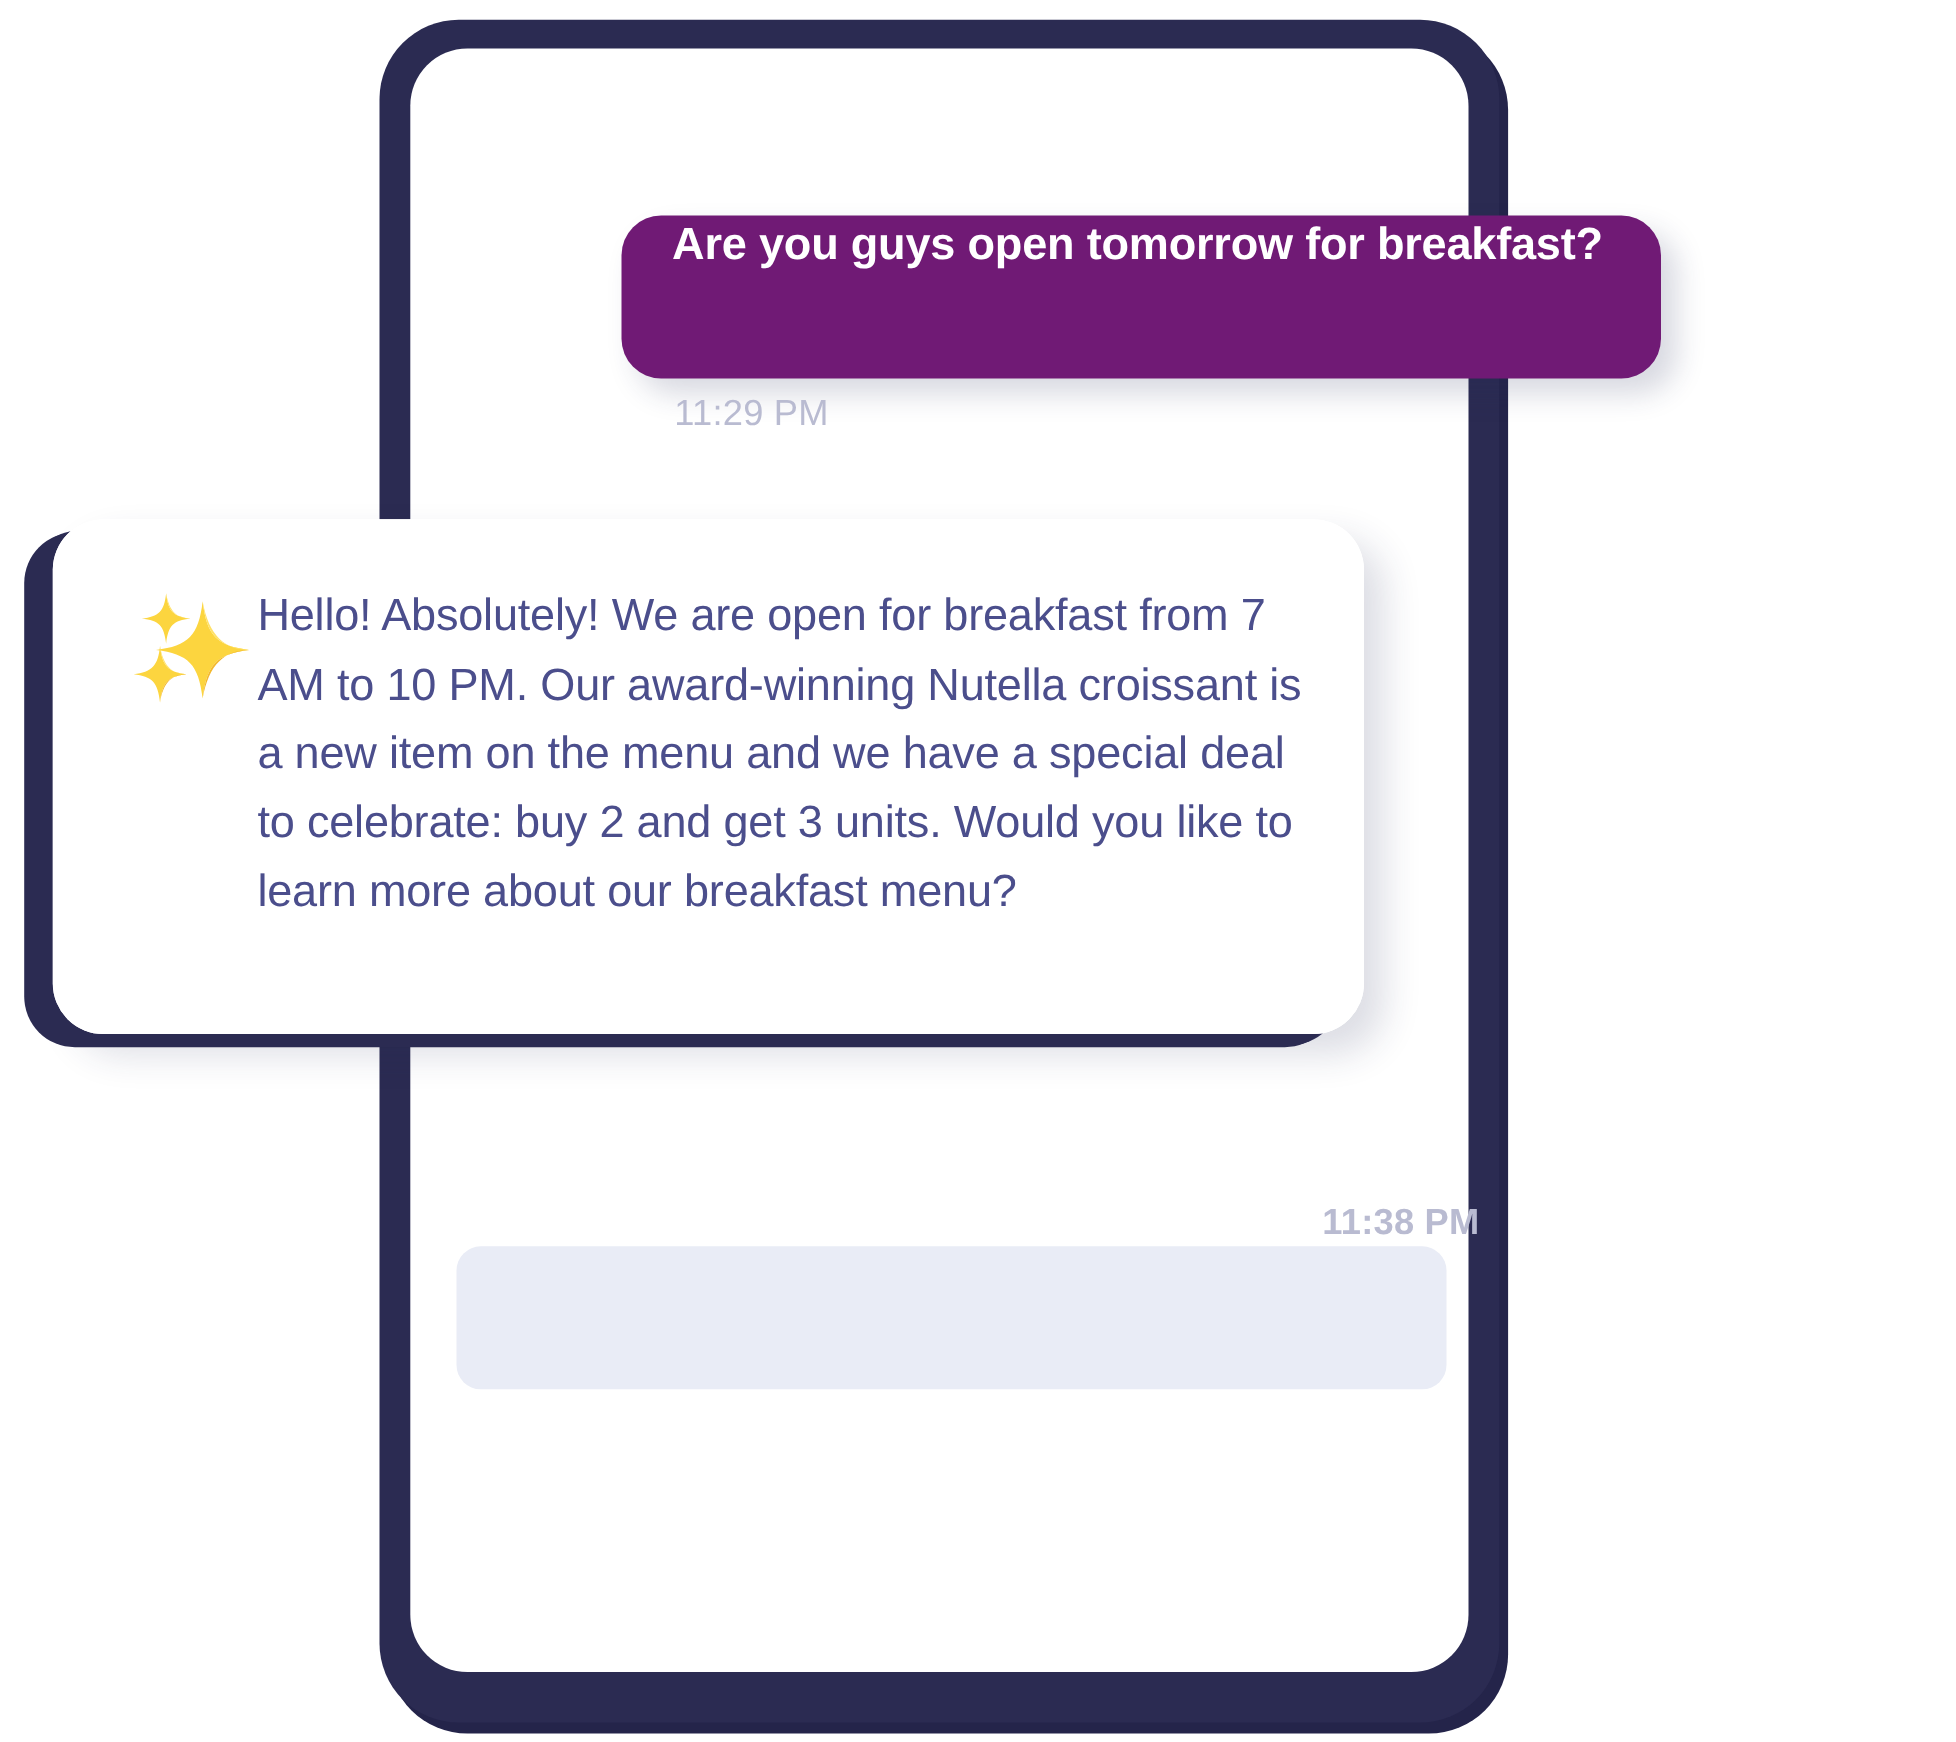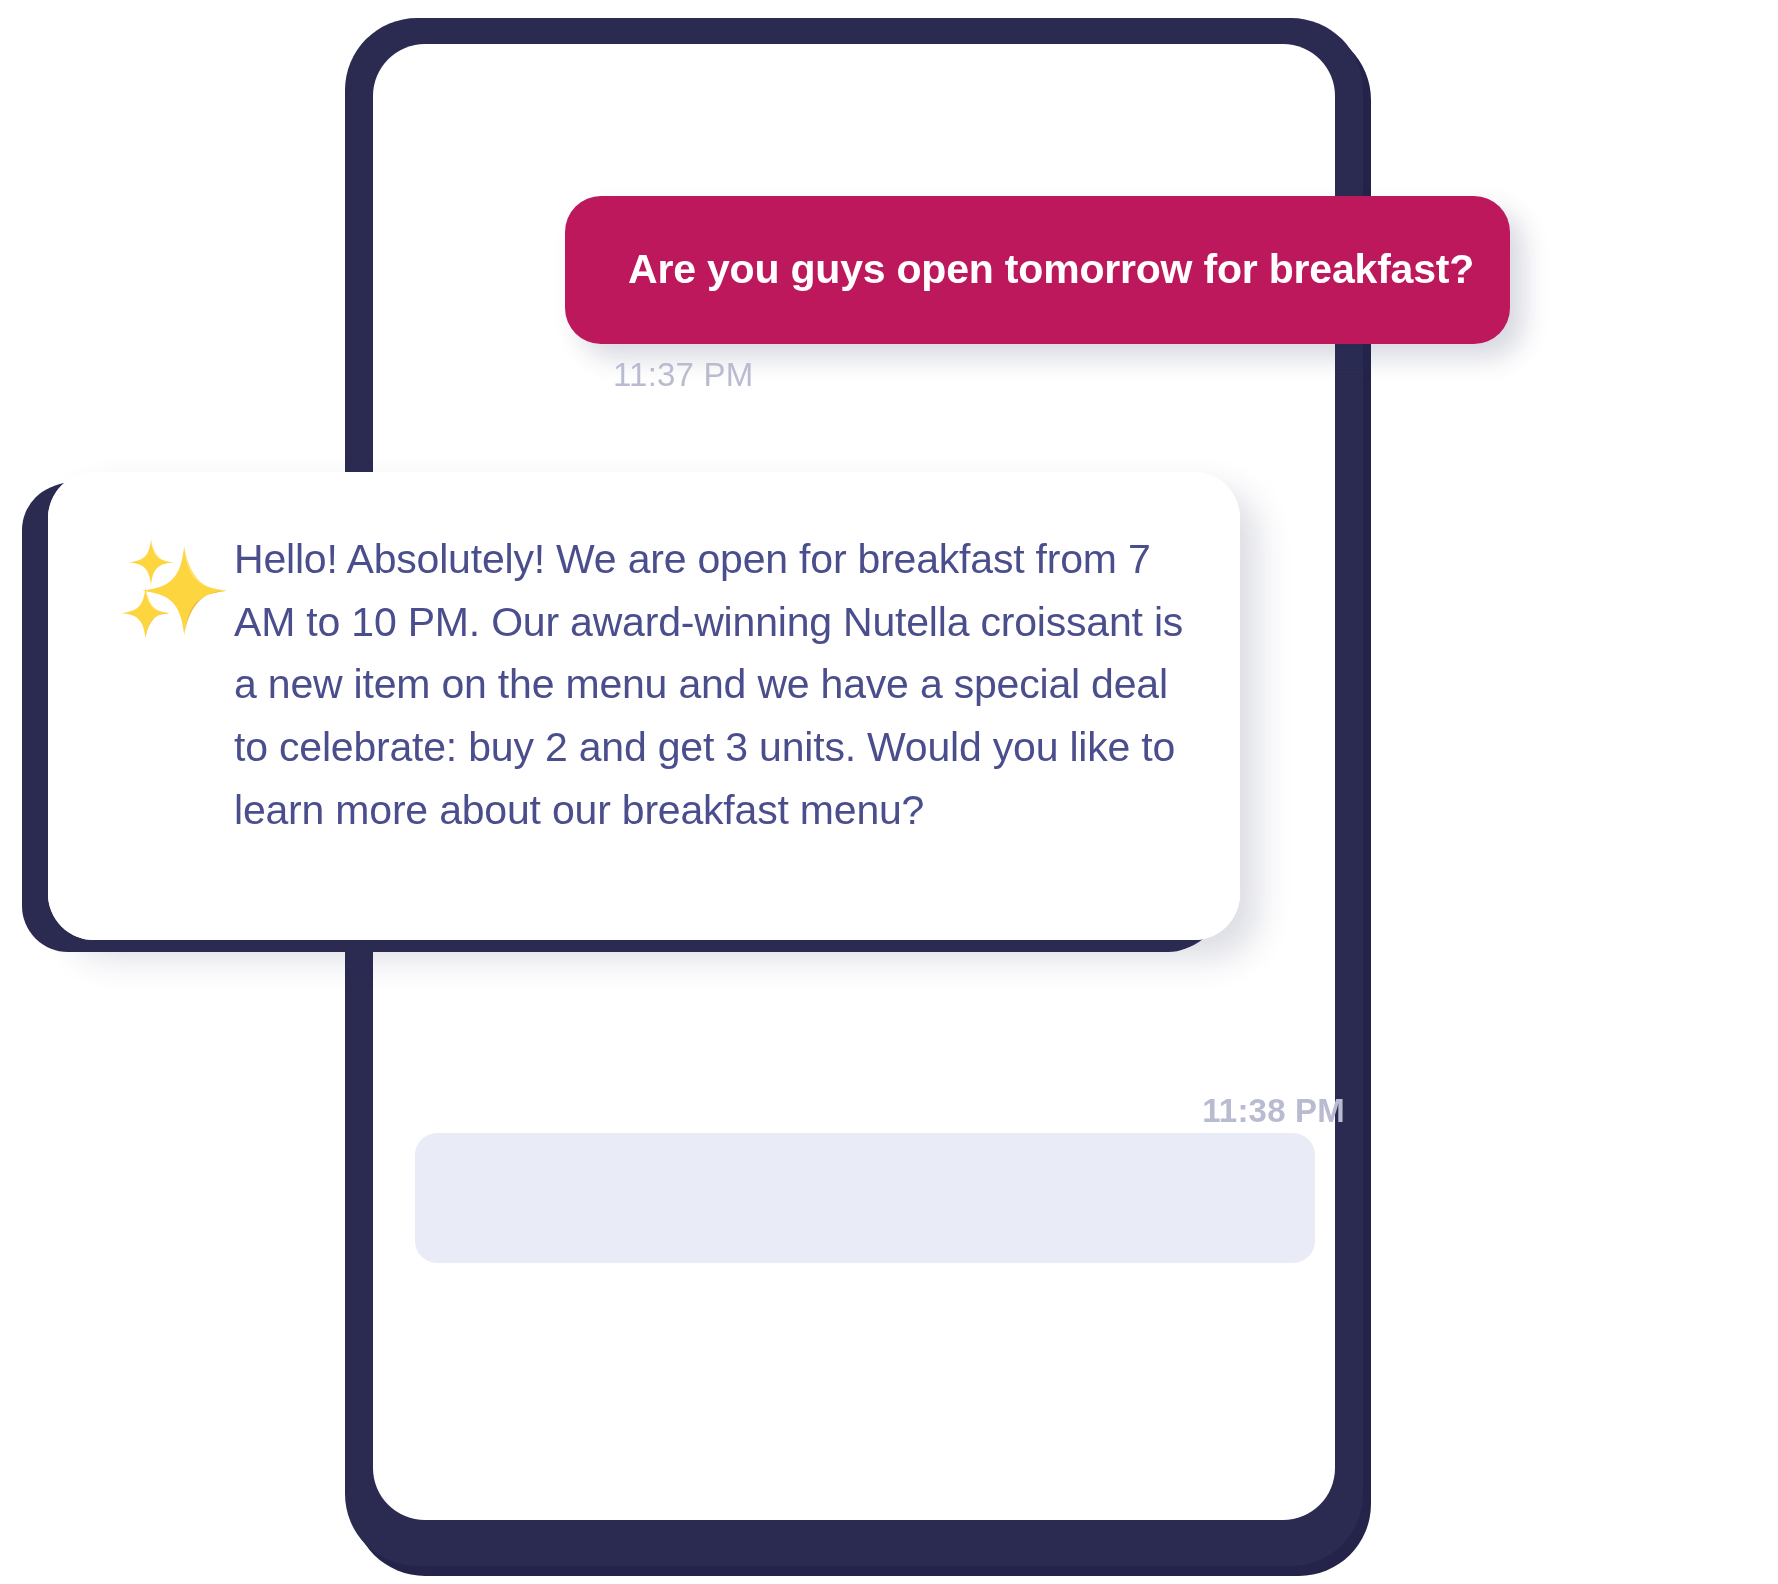--- a/index.html
+++ b/index.html
@@ -42,26 +42,25 @@
   #outgoing-row {
     position: absolute;
     left: 565px;
     top: 196px;
     width: 945px;
     height: 148px;
   }
   #outgoing-bubble {
     position: absolute;
     inset: 0;
-    background: #be185d;
+    background: #701a75;
     border-radius: 36px;
     box-shadow: 14px 14px 26px rgba(40, 45, 90, .18);
     display: flex;
-    align-items: center;
-    padding: 0 63px;
+    padding: 0 46px;
     box-sizing: border-box;
   }
   #outgoing-text {
     color: #ffffff;
     font-size: 41px;
     font-weight: 700;
     letter-spacing: -0.2px;
     line-height: 1.25;
     white-space: nowrap;
   }
@@ -157,21 +156,21 @@
 
 <div id="phone-frame">
   <div id="phone-screen"></div>
 </div>
 
 <div id="outgoing-row">
   <div id="outgoing-bubble">
     <span id="outgoing-text">Are you guys open tomorrow for breakfast?</span>
   </div>
 </div>
-<div id="outgoing-time">11:37 PM</div>
+<div id="outgoing-time">11:29 PM</div>
 
 <div id="incoming-card">
   <div id="incoming-inner">
     <span id="sparkles-icon">
       <svg width="118" height="118" viewBox="0 0 128 128" aria-hidden="true">
 
         <path d="M74 18 C78 52 88 62 120 66 C88 70 78 80 74 114 C70 80 60 70 28 66 C60 62 70 52 74 18 Z" fill="#fcd53f"></path>
         <path d="M74 18 C78 52 88 62 120 66 C96 66 80 52 74 18 Z" fill="#ffe168"></path>
         <path d="M74 114 C78 80 88 70 120 66 C96 66 80 80 74 114 Z" fill="#f3b92e"></path>
 

